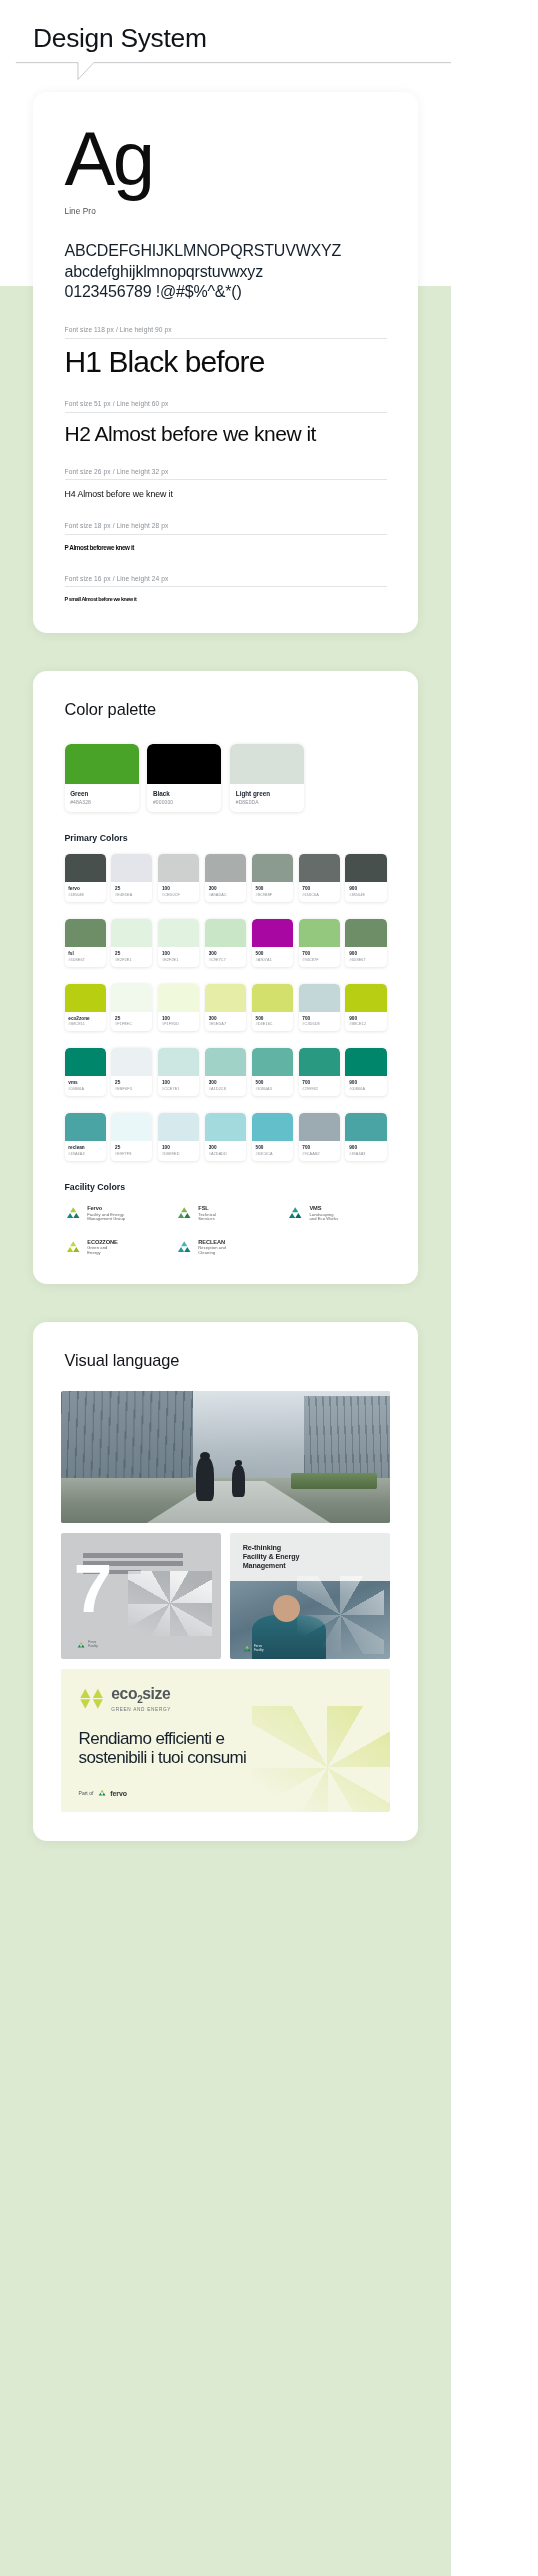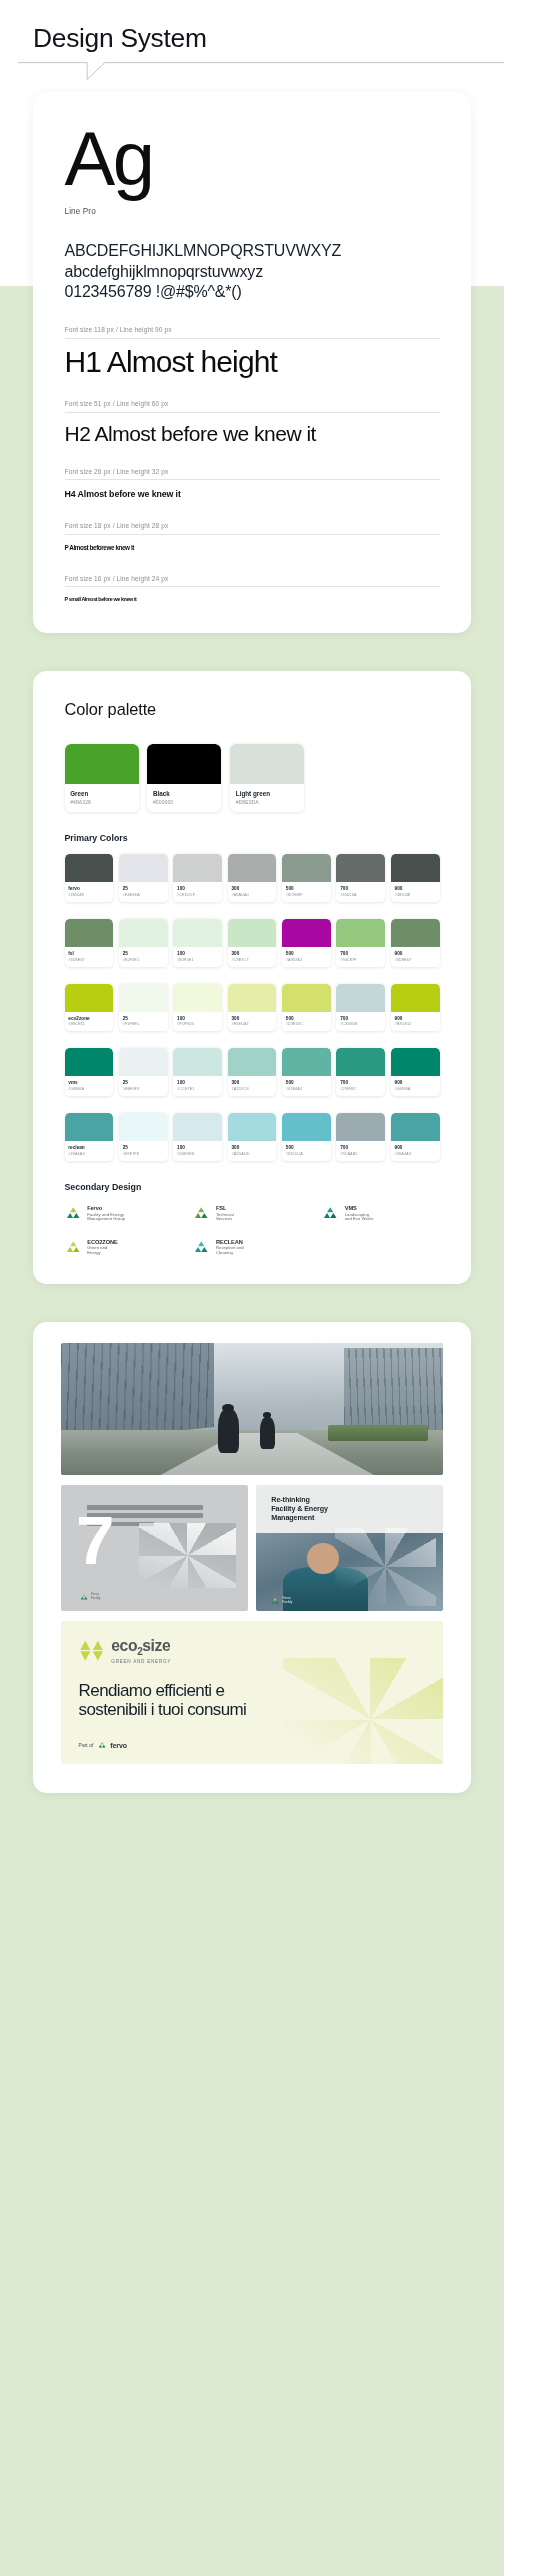--- a/index.html
+++ b/index.html
@@ -3,21 +3,21 @@
 <meta charset="utf-8">
 <style>
   * { box-sizing: border-box; margin: 0; padding: 0; }
   html, body { background: #ffffff; }
   body {
     width: 539px;
     font-family: "Liberation Sans", sans-serif;
     color: #111418;
     -webkit-font-smoothing: antialiased;
   }
-  .page { position: relative; width: 504px; min-height: 2576px; background: #ffffff; }
+  .page { position: relative; width: 451px; min-height: 2576px; background: #ffffff; }
 
   
   .green-band {
     position: absolute;
     left: 0; right: 0;
     top: 286px;
     bottom: 0;
     background: #dbead0;
     z-index: 0;
   }
@@ -81,21 +81,21 @@
     font-size: 6.6px;
     color: #8b9096;
     letter-spacing: 0.1px;
     padding-bottom: 4.4px;
   }
   .spec-rule { border-top: 0.6px solid #e2e4e6; }
   .sample { color: #0d0d0d; letter-spacing: -0.4px; padding-top: 8.8px; }
   .s-h1 { font-size: 30px; line-height: 1.0; letter-spacing: -0.9px; }
   .s-h2 { font-size: 21px; line-height: 1.1; letter-spacing: -0.5px; }
   .s-h3 { font-size: 12px; line-height: 1.15; letter-spacing: -0.3px; }
-  .s-h4 { font-size: 8.8px; line-height: 1.2; letter-spacing: -0.1px; font-weight: 700; }
+  .s-h4 { font-size: 8.8px; line-height: 1.2; letter-spacing: -0.1px; font-weight: 400; }
   .s-p  { font-size: 6.3px; line-height: 1.3; font-weight: 700; }
   .s-ps { font-size: 5.4px; line-height: 1.3; font-weight: 700; }
 
   
   .palette-body { padding: 0 31.5px 28px 31.5px; }
   .brand-row { display: flex; gap: 8.8px; margin-top: 25px; }
   .brand-chip {
     width: 74px;
     background: #fff;
     border-radius: 5.7px;
@@ -310,21 +310,21 @@
         <div class="font-name">Line Pro</div>
         <div class="alphabet">
           <div>ABCDEFGHIJKLMNOPQRSTUVWXYZ</div>
           <div>abcdefghijklmnopqrstuvwxyz</div>
           <div>0123456789 !@#$%^&amp;*()</div>
         </div>
         <div id="type-scale">
             <div class="spec-block">
               <div class="spec-label">Font size 118 px / Line height 90 px</div>
               <div class="spec-rule"></div>
-              <div class="sample s-h1">H1 Almost height</div>
+              <div class="sample s-h1">H1 Black before</div>
             </div>
             <div class="spec-block">
               <div class="spec-label">Font size 51 px / Line height 60 px</div>
               <div class="spec-rule"></div>
               <div class="sample s-h2">H2 Almost before we knew it</div>
             </div>
             <div class="spec-block">
               <div class="spec-label">Font size 26 px / Line height 32 px</div>
               <div class="spec-rule"></div>
               <div class="sample s-h4">H4 Almost before we knew it</div>
@@ -624,21 +624,21 @@
               </div>
               <div class="ramp-cell">
                 <div class="ramp-swatch" style="background: rgb(73, 164, 163);"></div>
                 <div class="ramp-meta">
                   <div class="ramp-token">900</div>
                   <div class="ramp-hex">#49A4A3</div>
                 </div>
               </div>
             </div>
           </div>
-        <div class="section-sub">Secondary Design</div>
+        <div class="section-sub">Facility Colors</div>
         <div class="logo-grid" id="logo-grid">
             <div class="logo-item">
               <svg width="16.4" height="15" viewBox="0 0 24 24" class="logo-mark">
                 <polygon points="12,2 17,10 7,10" fill="#A8CC3C"></polygon>
                 <polygon points="7,11 12,19 2,19" fill="#0E8C82"></polygon>
                 <polygon points="17,11 22,19 12,19" fill="#1E7A5C"></polygon>
               </svg>
               <div class="logo-text">
                 <div class="logo-name">Fervo</div>
                 <div class="logo-tag">Facility and Energy<br>Management Group</div>
@@ -686,20 +686,21 @@
               <div class="logo-text">
                 <div class="logo-name">RECLEAN</div>
                 <div class="logo-tag">Reception and<br>Cleaning</div>
               </div>
             </div>
           </div>
       </div>
     </div>
 
     <div class="card">
+      <div class="card-title">Visual language</div>
       <div class="visual-body">
 
         <div class="photo-hero">
           <div class="hero-sky"></div>
           <div class="hero-bldg-left"></div>
           <div class="hero-bldg-right"></div>
           <div class="hero-ground"></div>
           <div class="hero-path"></div>
           <div class="hero-hedge"></div>
           <div class="hero-person hero-p1"></div>

